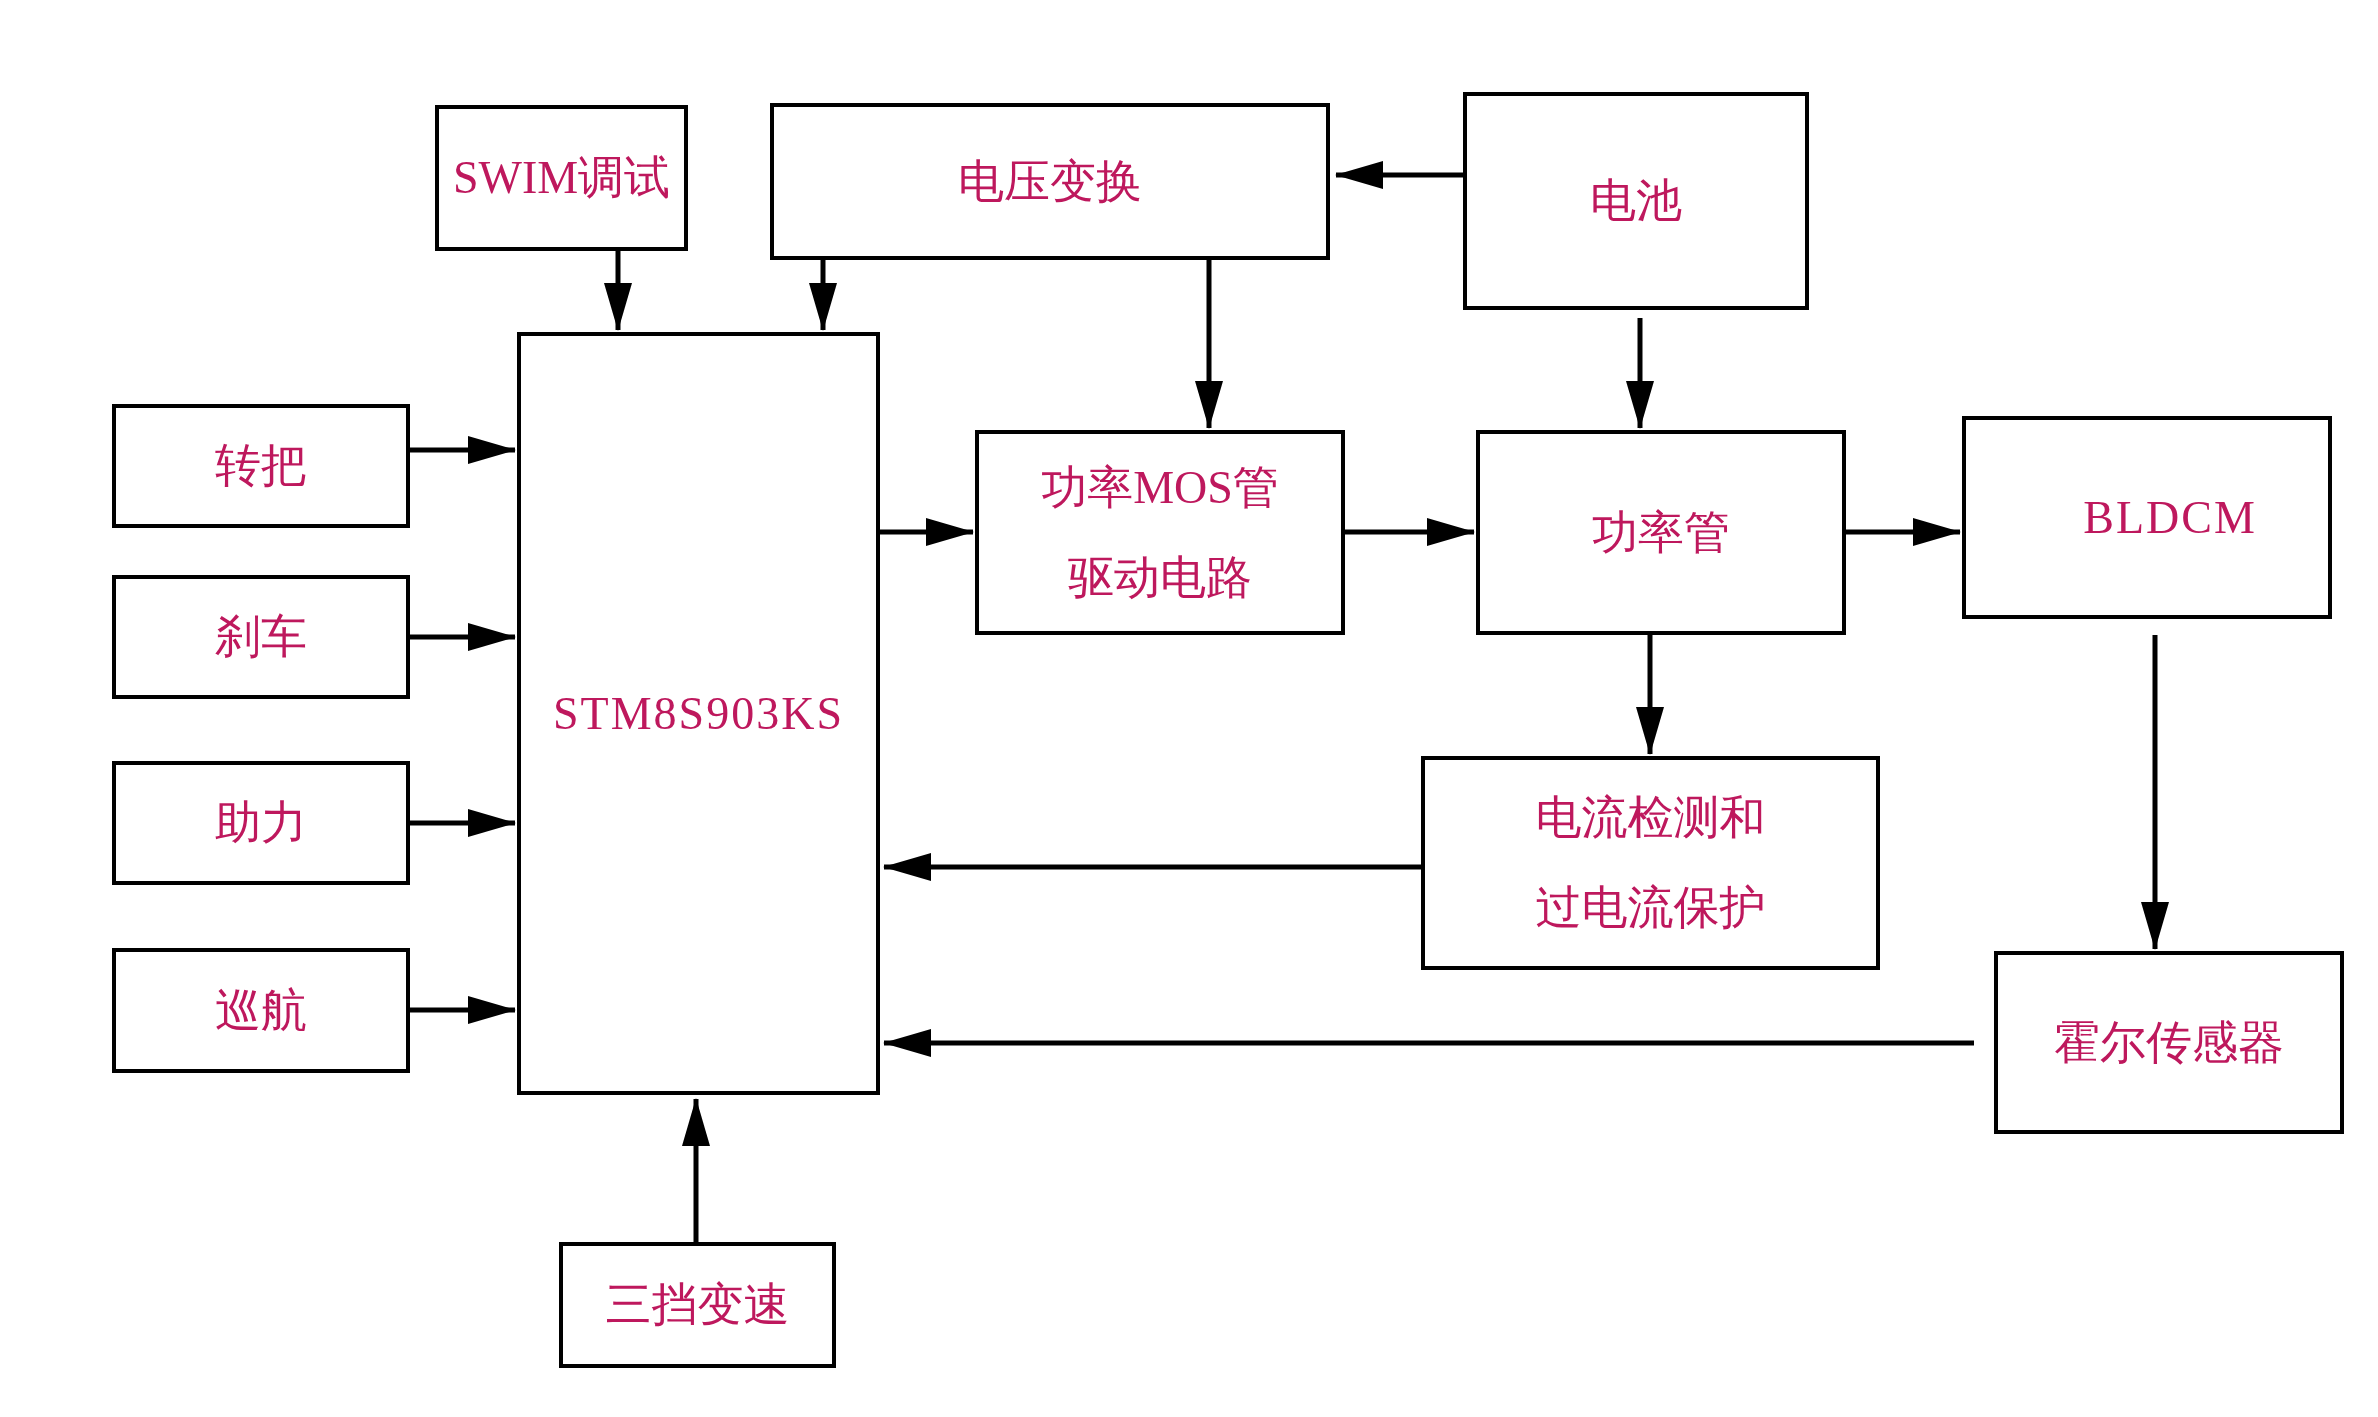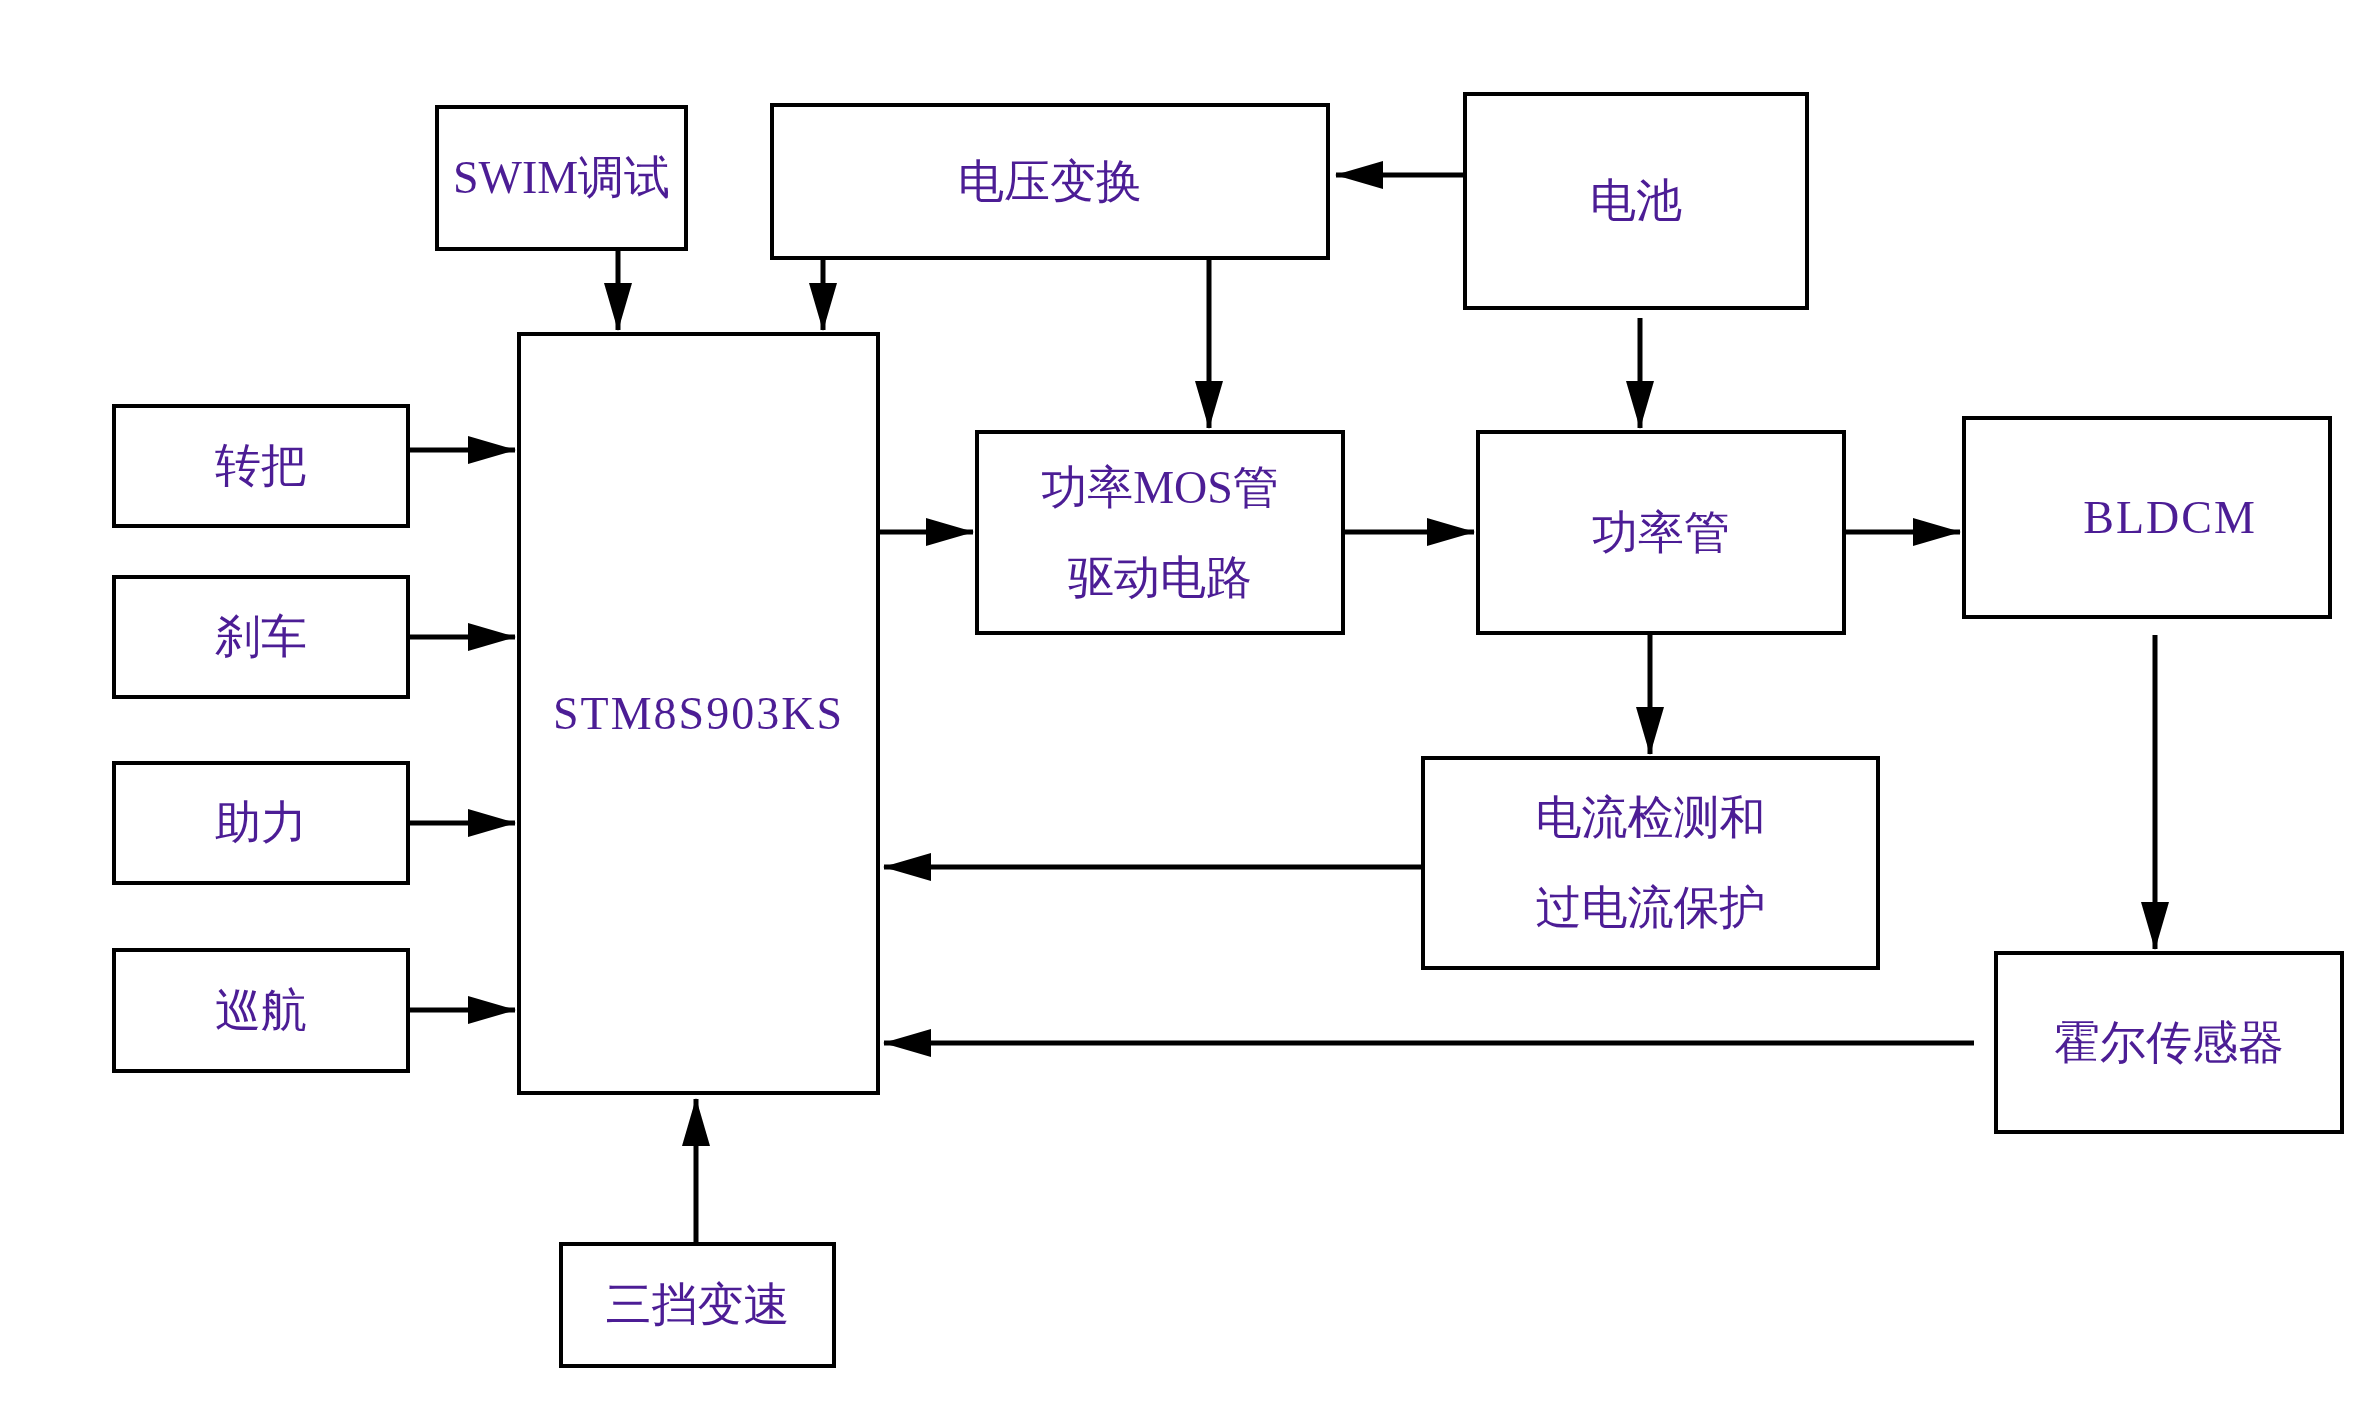--- a/index.html
+++ b/index.html
@@ -2,21 +2,21 @@
 <html><head>
 <meta charset="utf-8">
 <style>
   html, body { margin: 0; padding: 0; background: #ffffff; }
   #canvas {
     position: relative;
     width: 2138px;
     height: 1417px;
     background: #ffffff;
     font-family: "Liberation Serif", "DejaVu Serif", serif;
-    color: #4c1d95;
+    color: #be185d;
   }
   #arrow-layer {
     position: absolute;
     left: 0; top: 0;
     width: 2378px; height: 1417px;
   }
   .node {
     position: absolute;
     box-sizing: border-box;
     border: 4px solid #000000;

